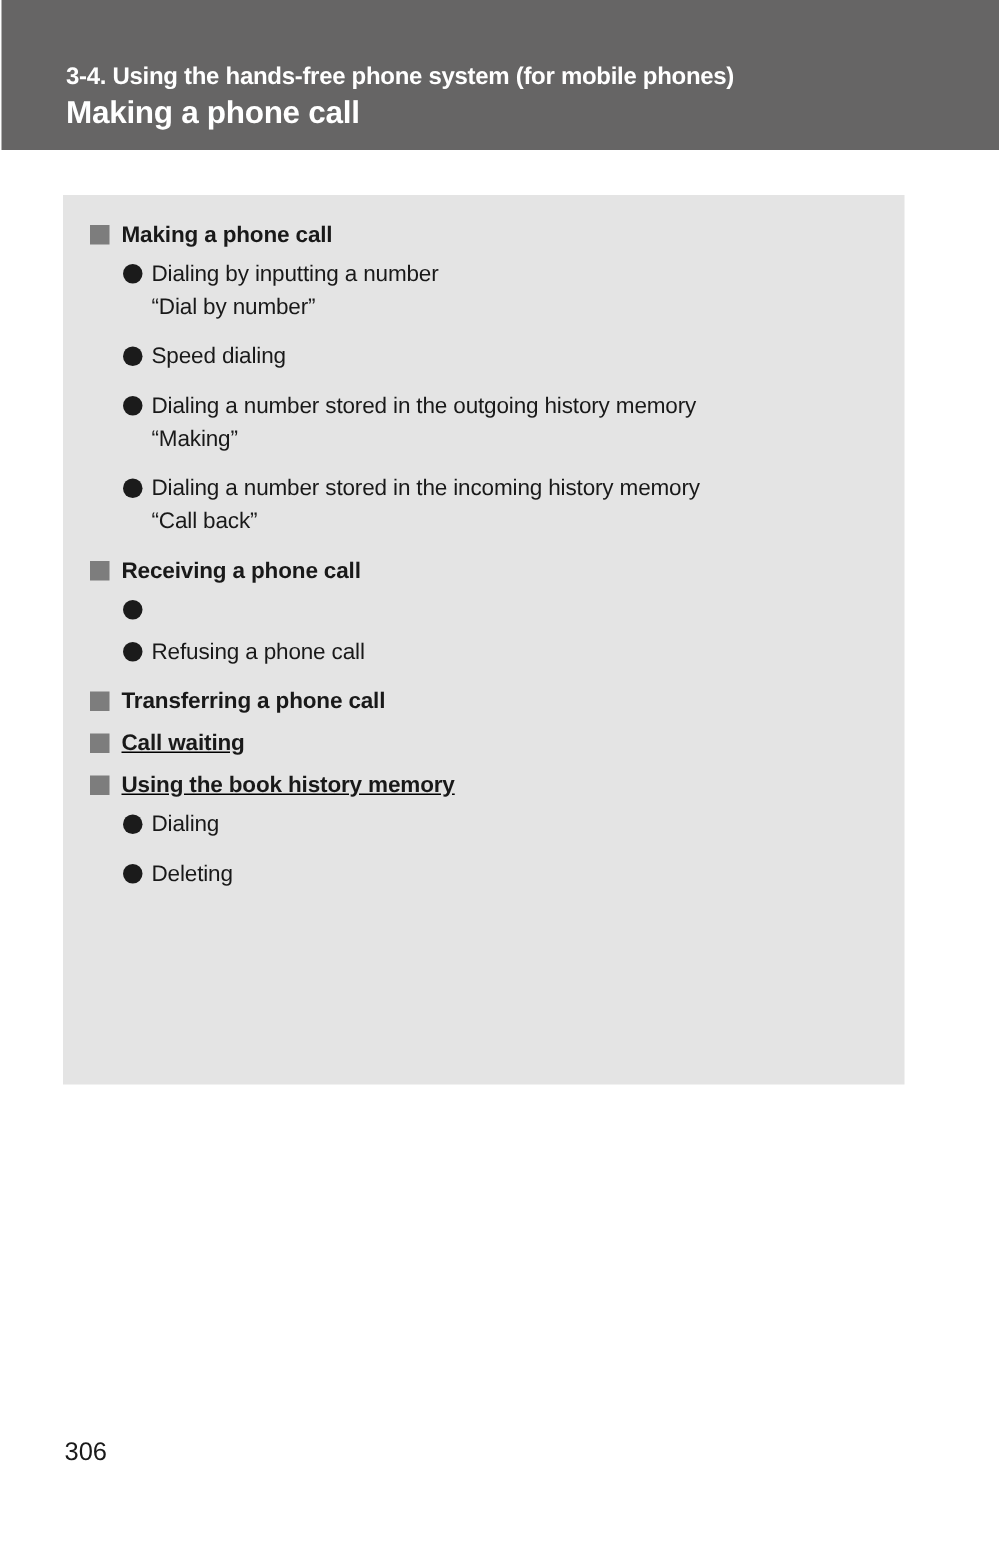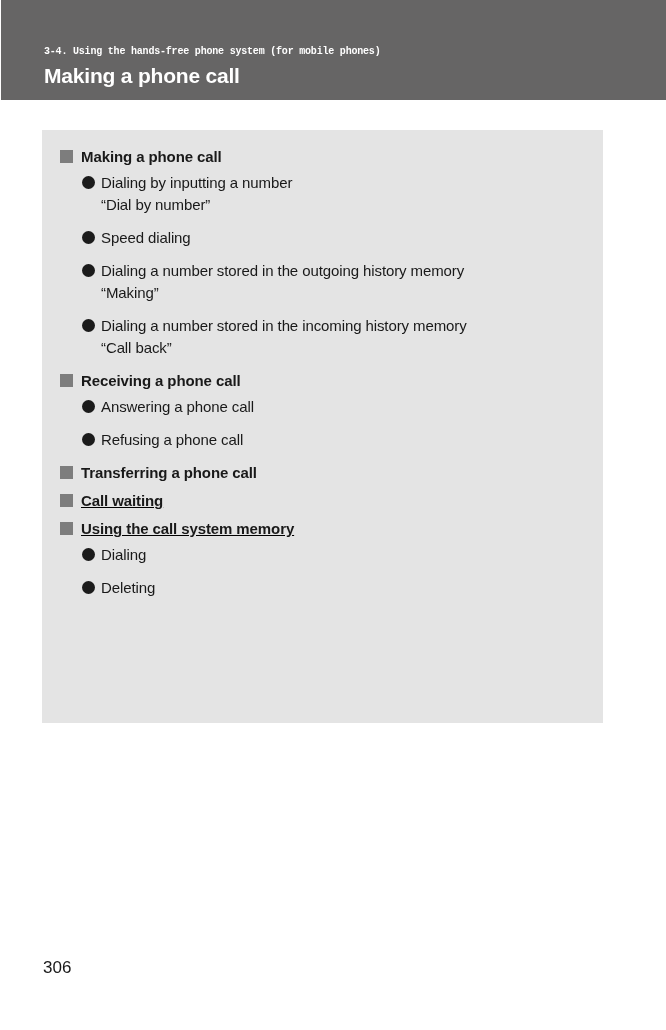--- a/index.html
+++ b/index.html
@@ -23,25 +23,24 @@
     height: 100px;
     background: var(--header-bg, #666565);
     box-sizing: border-box;
     display: flex;
     flex-direction: column;
     justify-content: flex-end;
     padding: 0 20px 12px 43px;
   }
   .header-section-label {
     color: var(--header-fg, #ffffff);
-    font-size: 10px;
+    font-size: 16px;
     font-weight: 700;
     letter-spacing: -0.2px;
     line-height: 17px;
-    font-family: Liberation Mono, monospace;
   }
   .header-title {
     color: var(--header-fg, #ffffff);
     font-size: 21px;
     font-weight: 700;
     letter-spacing: -0.2px;
     line-height: 25px;
     margin-top: 3px;
   }
   .summary-box {
@@ -149,23 +148,20 @@
         </div>
       </div>
       <div class="entry section">
         <span class="bullet square"></span>
         <div class="txt">
           <div>Receiving a phone call</div>
         </div>
       </div>
       <div class="entry item">
         <span class="bullet round"></span>
-        <div class="txt">
-          <div>Answering a phone call</div>
-        </div>
       </div>
       <div class="entry item">
         <span class="bullet round"></span>
         <div class="txt">
           <div>Refusing a phone call</div>
         </div>
       </div>
       <div class="entry section">
         <span class="bullet square"></span>
         <div class="txt">
@@ -174,21 +170,21 @@
       </div>
       <div class="entry section">
         <span class="bullet square"></span>
         <div class="txt">
           <div>Call waiting</div>
         </div>
       </div>
       <div class="entry section">
         <span class="bullet square"></span>
         <div class="txt">
-          <div>Using the call system memory</div>
+          <div>Using the book history memory</div>
         </div>
       </div>
       <div class="entry item">
         <span class="bullet round"></span>
         <div class="txt">
           <div>Dialing</div>
         </div>
       </div>
       <div class="entry item">
         <span class="bullet round"></span>

